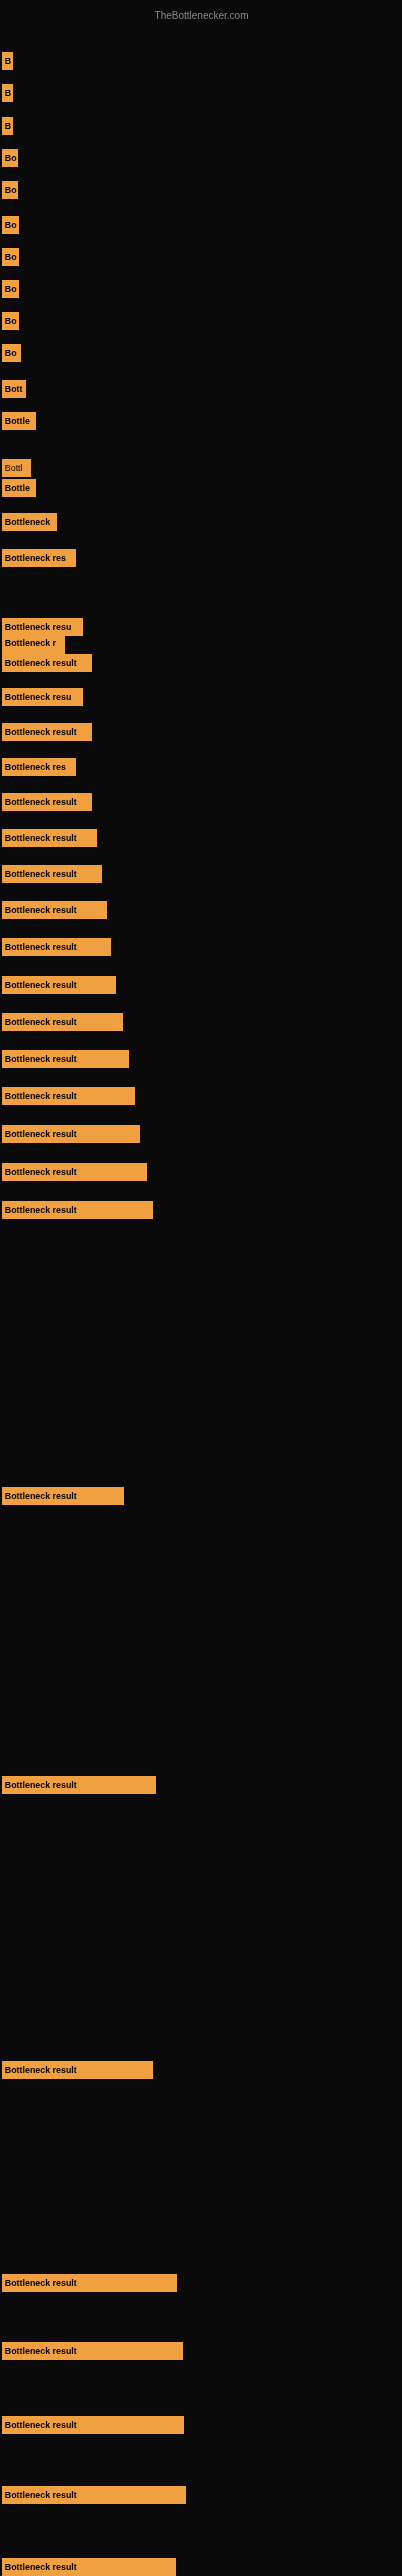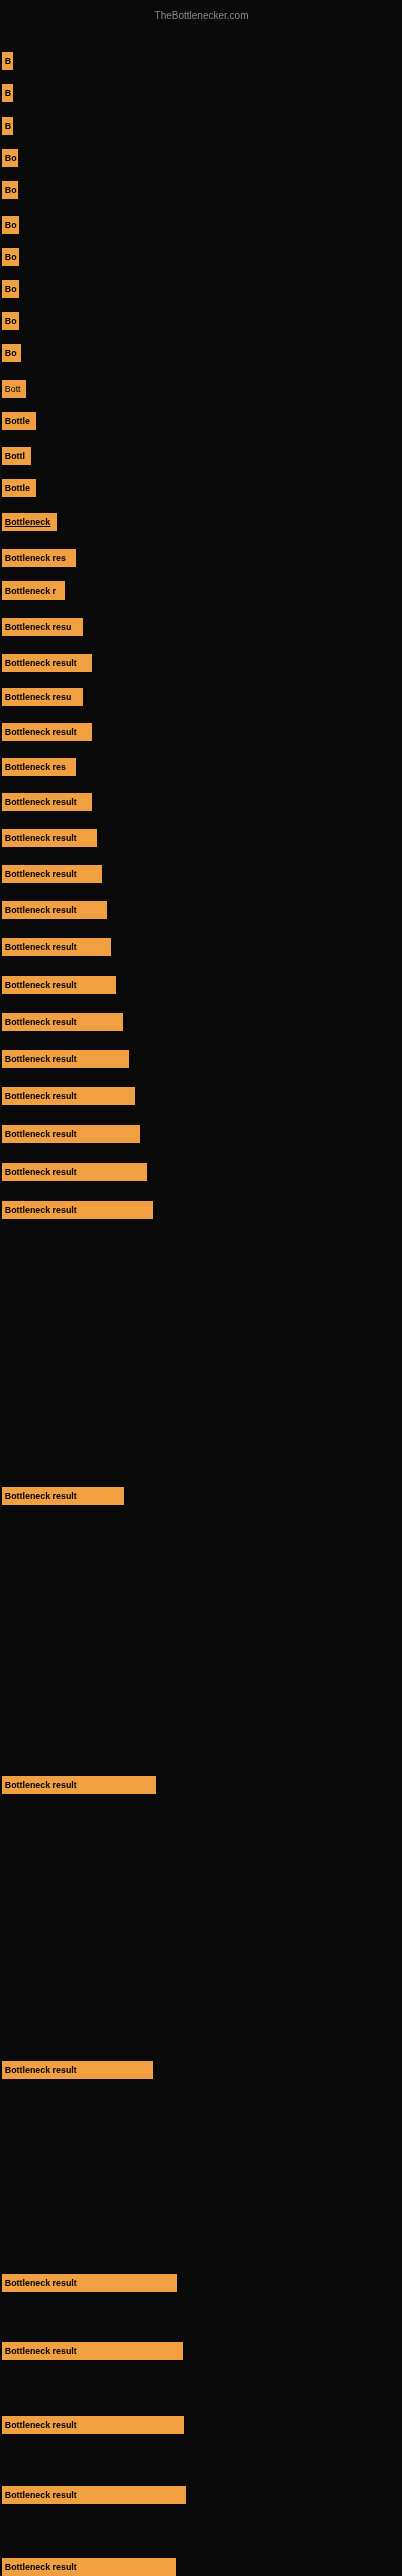--- a/index.html
+++ b/index.html
@@ -63,39 +63,39 @@
     <div style="position: absolute; top: 256px; left: 1.6px; display: flex; align-items: center;">
       <div style="background-color: rgb(240, 160, 64); color: rgb(0, 0, 0); font-size: 8.9px; font-weight: bold; padding: 1.6px 3.2px; white-space: nowrap; overflow: hidden; height: 17.7px; width: 17.7px; display: flex; align-items: center;">Bo</div>
     </div>
     <div style="position: absolute; top: 288px; left: 1.6px; display: flex; align-items: center;">
       <div style="background-color: rgb(240, 160, 64); color: rgb(0, 0, 0); font-size: 8.9px; font-weight: bold; padding: 1.6px 3.2px; white-space: nowrap; overflow: hidden; height: 17.7px; width: 17.7px; display: flex; align-items: center;">Bo</div>
     </div>
     <div style="position: absolute; top: 320px; left: 1.6px; display: flex; align-items: center;">
       <div style="background-color: rgb(240, 160, 64); color: rgb(0, 0, 0); font-size: 8.9px; font-weight: bold; padding: 1.6px 3.2px; white-space: nowrap; overflow: hidden; height: 17.7px; width: 19.3px; display: flex; align-items: center;">Bo</div>
     </div>
     <div style="position: absolute; top: 356px; left: 1.6px; display: flex; align-items: center;">
-      <div style="background-color: rgb(240, 160, 64); color: rgb(0, 0, 0); font-size: 8.9px; font-weight: normal; padding: 1.6px 3.2px; white-space: nowrap; overflow: hidden; height: 17.7px; width: 24px; display: flex; align-items: center;">Bott</div>
+      <div style="background-color: rgb(240, 160, 64); color: rgb(0, 0, 0); font-size: 8.9px; font-weight: bold; padding: 1.6px 3.2px; white-space: nowrap; overflow: hidden; height: 17.7px; width: 24px; display: flex; align-items: center;">Bott</div>
     </div>
     <div style="position: absolute; top: 388px; left: 1.6px; display: flex; align-items: center;">
       <div style="background-color: rgb(240, 160, 64); color: rgb(0, 0, 0); font-size: 8.9px; font-weight: bold; padding: 1.6px 3.2px; white-space: nowrap; overflow: hidden; height: 17.7px; width: 34px; display: flex; align-items: center;">Bottle</div>
     </div>
     <div style="position: absolute; top: 423px; left: 1.6px; display: flex; align-items: center;">
-      <div style="background-color: rgb(240, 160, 64); color: rgb(0, 0, 0); font-size: 8.9px; font-weight: bold; padding: 1.6px 3.2px; white-space: nowrap; overflow: hidden; height: 17.7px; width: 29px; display: flex; align-items: center;">Bottl</div>
+      <div style="background-color: rgb(240, 160, 64); color: rgb(0, 0, 0); font-size: 8.9px; font-weight: normal; padding: 1.6px 3.2px; white-space: nowrap; overflow: hidden; height: 17.7px; width: 29px; display: flex; align-items: center; margin-top: 12px;">Bottl</div>
     </div>
     <div style="position: absolute; top: 455px; left: 1.6px; display: flex; align-items: center;">
       <div style="background-color: rgb(240, 160, 64); color: rgb(0, 0, 0); font-size: 8.9px; font-weight: bold; padding: 1.6px 3.2px; white-space: nowrap; overflow: hidden; height: 17.7px; width: 34px; display: flex; align-items: center;">Bottle</div>
     </div>
-    <div style="position: absolute; top: 489px; left: 1.6px; display: flex; align-items: center; text-decoration: underline;">
+    <div style="position: absolute; top: 489px; left: 1.6px; display: flex; align-items: center;">
       <div style="background-color: rgb(240, 160, 64); color: rgb(0, 0, 0); font-size: 8.9px; font-weight: bold; padding: 1.6px 3.2px; white-space: nowrap; overflow: hidden; height: 17.7px; width: 55px; display: flex; align-items: center;">Bottleneck</div>
     </div>
     <div style="position: absolute; top: 525px; left: 1.6px; display: flex; align-items: center;">
       <div style="background-color: rgb(240, 160, 64); color: rgb(0, 0, 0); font-size: 8.9px; font-weight: bold; padding: 1.6px 3.2px; white-space: nowrap; overflow: hidden; height: 17.7px; width: 74px; display: flex; align-items: center;">Bottleneck res</div>
     </div>
     <div style="position: absolute; top: 557px; left: 1.6px; display: flex; align-items: center;">
-      <div style="background-color: rgb(240, 160, 64); color: rgb(0, 0, 0); font-size: 8.9px; font-weight: bold; padding: 1.6px 3.2px; white-space: nowrap; overflow: hidden; height: 19px; width: 63px; display: flex; align-items: center;">Bottleneck r</div>
+      <div style="background-color: rgb(240, 160, 64); color: rgb(0, 0, 0); font-size: 8.9px; font-weight: bold; padding: 1.6px 3.2px; white-space: nowrap; overflow: hidden; height: 33px; width: 63px; display: flex; align-items: center; margin-top: 45px;">Bottleneck r</div>
     </div>
     <div style="position: absolute; top: 594px; left: 1.6px; display: flex; align-items: center;">
       <div style="background-color: rgb(240, 160, 64); color: rgb(0, 0, 0); font-size: 8.9px; font-weight: bold; padding: 1.6px 3.2px; white-space: nowrap; overflow: hidden; height: 17.7px; width: 81px; display: flex; align-items: center;">Bottleneck resu</div>
     </div>
     <div style="position: absolute; top: 630px; left: 1.6px; display: flex; align-items: center;">
       <div style="background-color: rgb(240, 160, 64); color: rgb(0, 0, 0); font-size: 8.9px; font-weight: bold; padding: 1.6px 3.2px; white-space: nowrap; overflow: hidden; height: 17.7px; width: 90px; display: flex; align-items: center;">Bottleneck result</div>
     </div>
     <div style="position: absolute; top: 664px; left: 1.6px; display: flex; align-items: center;">
       <div style="background-color: rgb(240, 160, 64); color: rgb(0, 0, 0); font-size: 8.9px; font-weight: bold; padding: 1.6px 3.2px; white-space: nowrap; overflow: hidden; height: 17.7px; width: 81px; display: flex; align-items: center;">Bottleneck resu</div>
     </div>

